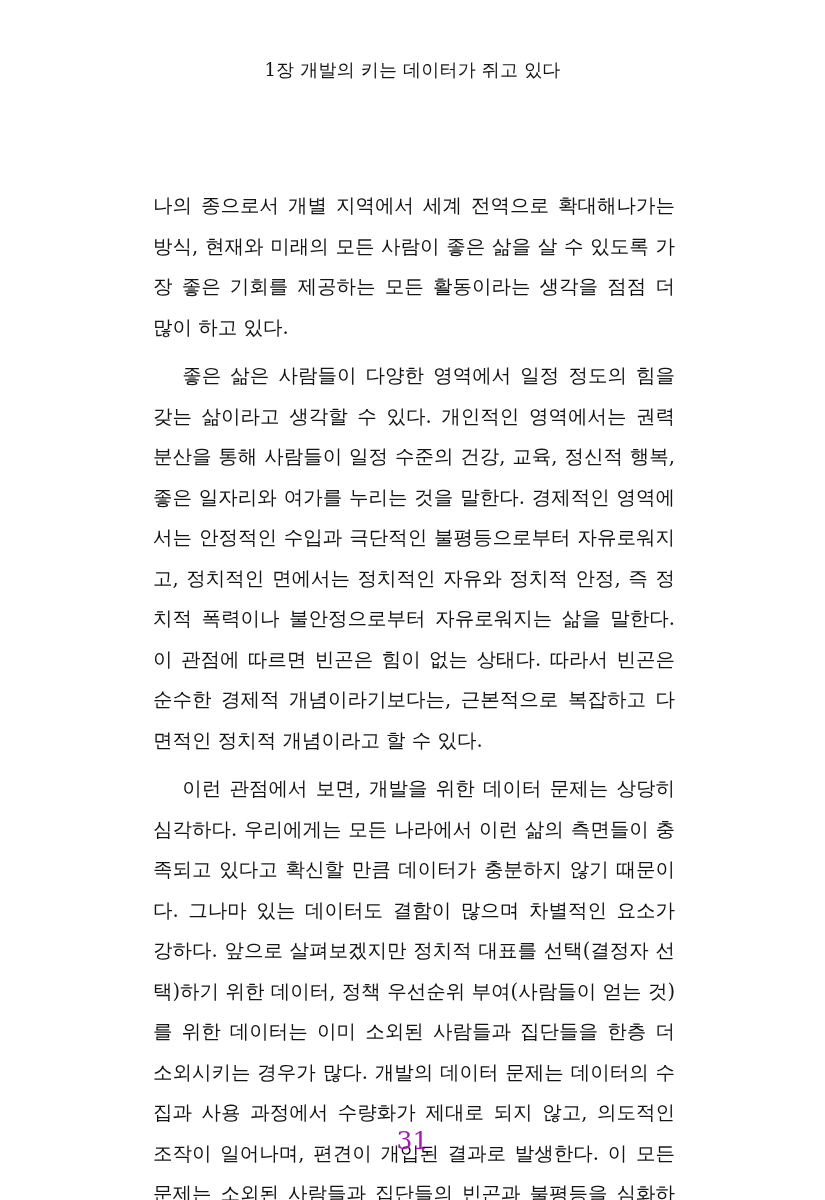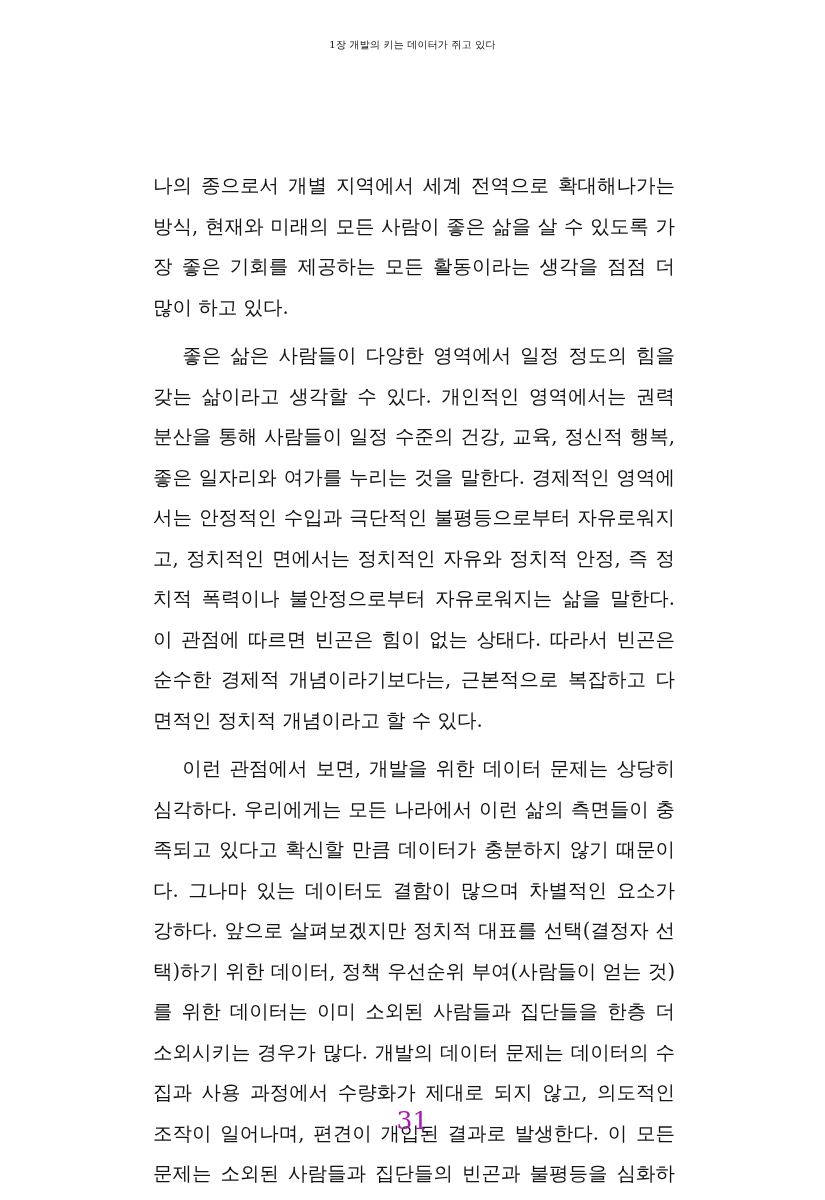--- a/index.html
+++ b/index.html
@@ -17,23 +17,23 @@
   }
   .page {
     width: 825px;
     height: 1200px;
     box-sizing: border-box;
     padding: 0;
     position: relative;
   }
   .running-head {
     text-align: center;
-    font-size: 10px;
+    font-size: 18px;
     letter-spacing: 0.2px;
-    margin-top: 38px;
+    margin-top: 58px;
     color: #141414;
     font-family: "DejaVu Serif", "Liberation Serif", serif;
   }
   .body-text {
     position: absolute;
     left: 145px;
     top: 120px;
     width: 538px;
     font-size: 19.5px;
     line-height: 40.5px;

